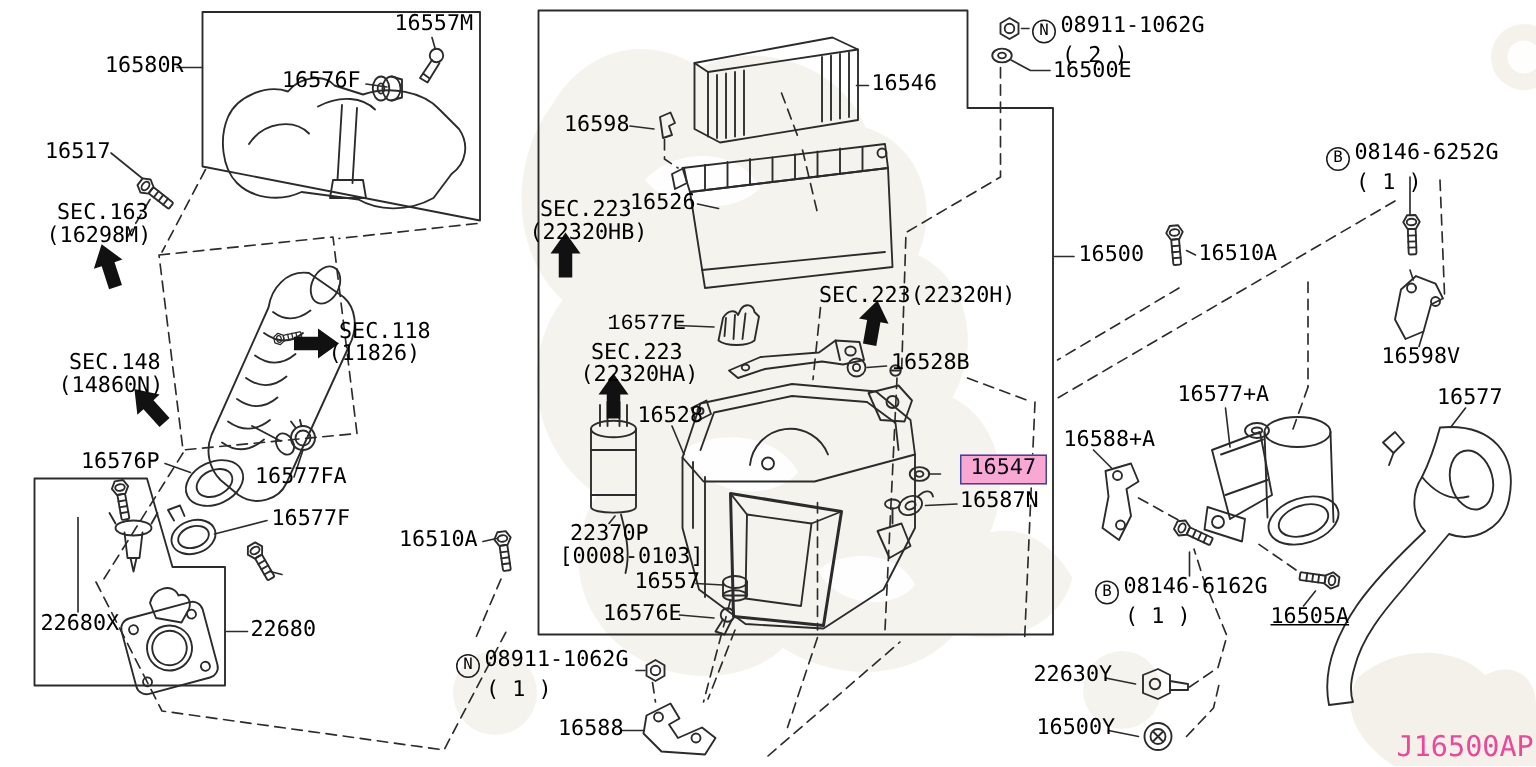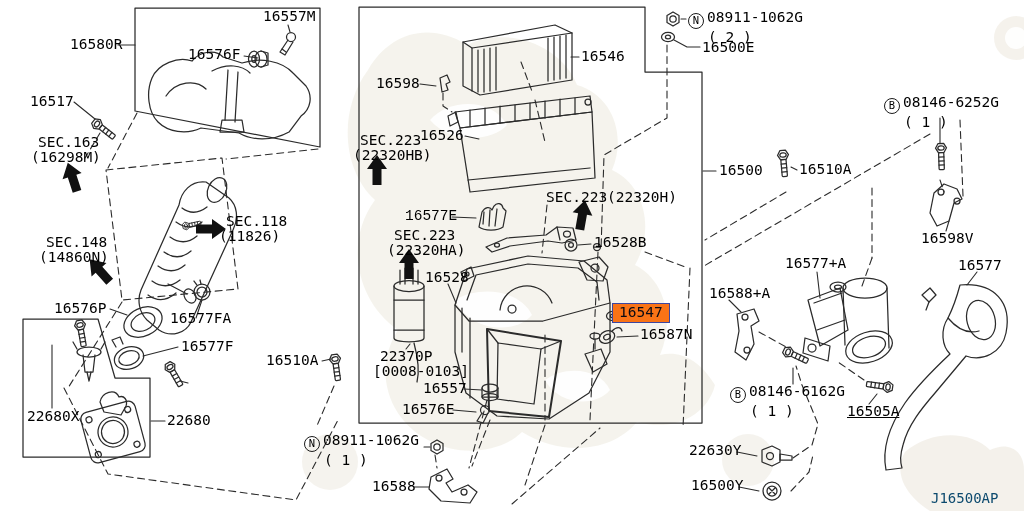--- a/index.html
+++ b/index.html
@@ -8,21 +8,21 @@
   .stage svg{position:absolute;left:0;top:0;}
   #labels-layer{position:absolute;left:0;top:0;width:100%;height:100%;}
   .lbl{position:absolute;font-size:14.5px;line-height:13px;color:#000000;
        white-space:nowrap;letter-spacing:0;}
   .lbl .circ{display:inline-block;width:14px;height:14px;border:1.4px solid #1c1c1c;
        border-radius:50%;font-size:10.5px;line-height:13px;text-align:center;
        margin-right:3px;vertical-align:-2px;}
   .lbl .qty{margin-left:20px;margin-top:2px;}
   .lbl .l2{margin-left:-7px;margin-top:2px;}
   .lbl.hl{padding:2px 6px 3px;color:#0a0a14;}
-  .lbl.code{font-size:14px;color:#0c4a6e;}
+  .lbl.code{font-size:19px;color:#ec4899;}
 </style>
 </head>
 <body>
 
 <div class="stage">
 
 <svg width="1024" height="511" viewBox="0 0 1024 511">
   <defs>
     <g id="boltG">
       <polygon points="0,-5.5 4.6,-2.8 4.6,2.8 0,5.5 -4.6,2.8 -4.6,-2.8"></polygon>
@@ -397,21 +397,21 @@
       <div class="lbl" style="left: 372px; top: 480px;"><span><span>16588</span></span></div>
       <div class="lbl" style="left: 688px; top: 11px;"><span><span class="circ">N</span><span>08911-1062G</span></span><div class="qty">( 2 )</div></div>
       <div class="lbl" style="left: 702px; top: 41px;"><span><span>16500E</span></span></div>
       <div class="lbl" style="left: 884px; top: 96px;"><span><span class="circ">B</span><span>08146-6252G</span></span><div class="qty">( 1 )</div></div>
       <div class="lbl" style="left: 719px; top: 164px;"><span><span>16500</span></span></div>
       <div class="lbl" style="left: 799px; top: 163px;"><span><span>16510A</span></span></div>
       <div class="lbl" style="left: 921px; top: 232px;"><span><span>16598V</span></span></div>
       <div class="lbl" style="left: 785px; top: 257px;"><span><span>16577+A</span></span></div>
       <div class="lbl" style="left: 958px; top: 259px;"><span><span>16577</span></span></div>
       <div class="lbl" style="left: 709px; top: 287px;"><span><span>16588+A</span></span></div>
-      <div class="lbl hl" style="left: 612px; top: 303px; background: #f97316; border: 1.5px solid rgb(60, 70, 160);"><span><span>16547</span></span></div>
+      <div class="lbl hl" style="left: 640px; top: 303px; background: #f9a8d4; border: 1.5px solid rgb(60, 70, 160);"><span><span>16547</span></span></div>
       <div class="lbl" style="left: 640px; top: 328px;"><span><span>16587N</span></span></div>
       <div class="lbl" style="left: 730px; top: 385px;"><span><span class="circ">B</span><span>08146-6162G</span></span><div class="qty">( 1 )</div></div>
       <div class="lbl" style="left: 847px; top: 405px; text-decoration: underline;"><span><span>16505A</span></span></div>
       <div class="lbl" style="left: 689px; top: 444px;"><span><span>22630Y</span></span></div>
       <div class="lbl" style="left: 691px; top: 479px;"><span><span>16500Y</span></span></div>
     </div>
 
 </div>
 
 </body></html>

